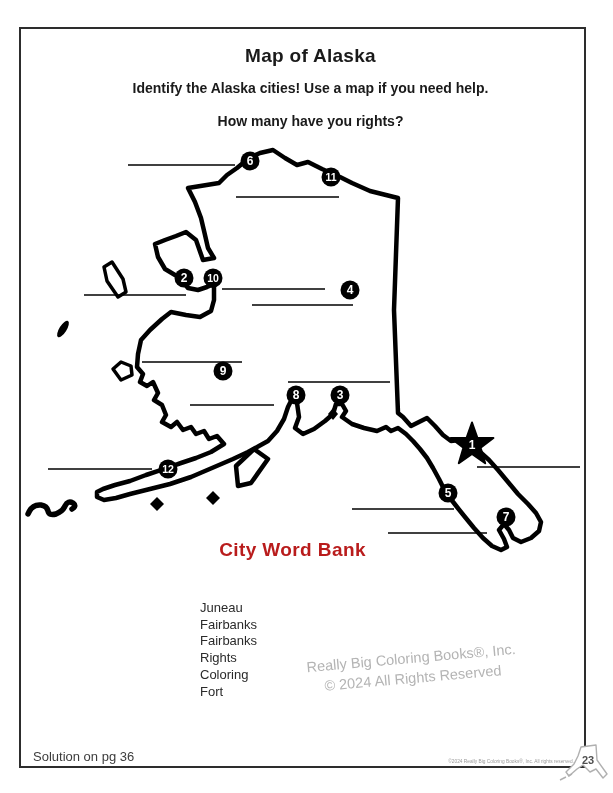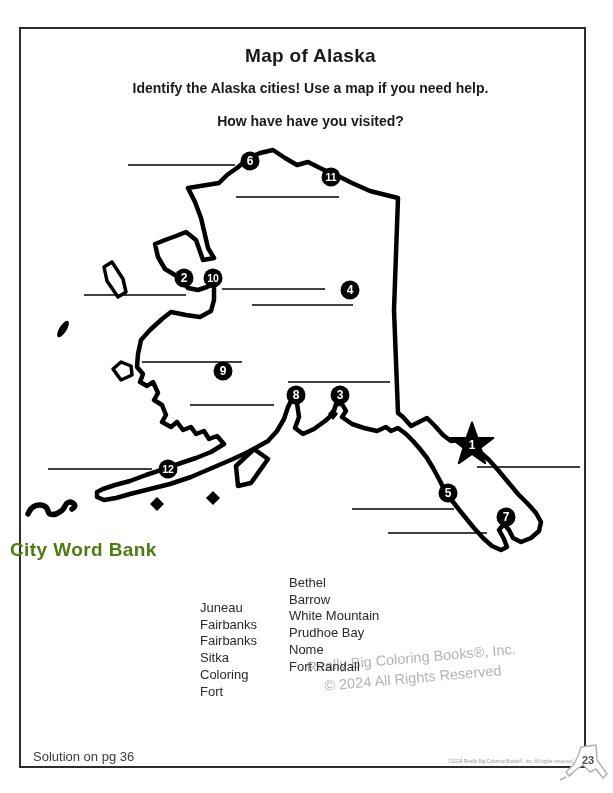--- a/index.html
+++ b/index.html
@@ -5,22 +5,22 @@
   html,body{margin:0;padding:0;background:#ffffff;}
   #page{
     position:relative;width:613px;height:793px;background:#ffffff;overflow:hidden;
     font-family:"Liberation Sans", sans-serif;color:#111;
   }
   #map-svg{position:absolute;left:0;top:0;z-index:0;}
   .center-text{position:absolute;left:28px;width:565px;text-align:center;}
   .title{top:45px;font-size:19px;font-weight:bold;letter-spacing:.3px;color:#1a1a1a;}
   .subtitle{top:80px;font-size:14px;font-weight:bold;color:#1a1a1a;}
   .question{top:113px;font-size:14px;font-weight:bold;color:#1a1a1a;}
-  .wb-title{position:absolute;left:10px;width:565px;top:539px;text-align:left;
-    font-size:19px;font-weight:bold;letter-spacing:.4px;color:#4d7c0f;z-index:2;}
+  .wb-title{position:absolute;left:10px;width:565px;top:539px;text-align:center;
+    font-size:19px;font-weight:bold;letter-spacing:.4px;color:#b91c1c;z-index:2;}
   .wb-col{position:absolute;z-index:2;font-size:13px;line-height:16.7px;color:#2a2a2a;}
   #wb-col1{left:200px;top:600px;}
   #wb-col2{left:289px;top:575px;}
   .watermark{
     position:absolute;left:283px;top:648px;width:258px;text-align:center;z-index:1;
     transform:rotate(-5deg);color:#b4b4b4;font-size:14.5px;line-height:20px;white-space:nowrap;
   }
   .solution-note{position:absolute;left:33px;top:749px;font-size:13px;color:#3c3c3c;z-index:2;}
 </style>
 </head>
@@ -136,39 +136,31 @@
 
     <g>
       <path d="M581,747 L596,745 L597,760 L607,774 L603,778 L596,769 L590,772 L583,765 L577,769 L569,776 L566,772 L574,764 L578,756 Z" fill="#ffffff" stroke="#b0b0b0" stroke-width="1.4" stroke-linejoin="round"></path>
       <path d="M560,780 l6,-3 M568,776 l4,-2" stroke="#b0b0b0" stroke-width="1.4" fill="none"></path>
       <text x="588" y="764" text-anchor="middle" font-size="11" font-weight="bold" fill="#4f4f4f" font-family="Liberation Sans, sans-serif">23</text>
     </g>
   </svg>
 
   <div class="center-text title">Map of Alaska</div>
   <div class="center-text subtitle">Identify the Alaska cities! Use a map if you need help.</div>
-  <div class="center-text question">How have have you visited?</div>
+  <div class="center-text question">How many have you rights?</div>
 
   <div class="watermark">
     <div>Really Big Coloring Books®, Inc.</div>
     <div>© 2024 All Rights Reserved</div>
   </div>
 
   <div class="wb-title">City Word Bank</div>
   <div id="wb-col1" class="wb-col">
       <div class="wb-item">Juneau</div>
       <div class="wb-item">Fairbanks</div>
       <div class="wb-item">Fairbanks</div>
-      <div class="wb-item">Sitka</div>
+      <div class="wb-item">Rights</div>
       <div class="wb-item">Coloring</div>
       <div class="wb-item">Fort</div>
-    </div>
-  <div id="wb-col2" class="wb-col">
-      <div class="wb-item">Bethel</div>
-      <div class="wb-item">Barrow</div>
-      <div class="wb-item">White Mountain</div>
-      <div class="wb-item">Prudhoe Bay</div>
-      <div class="wb-item">Nome</div>
-      <div class="wb-item">Fort Randall</div>
     </div>
 
   <div class="solution-note">Solution on pg 36</div>
 </div>
 
 </body></html>

